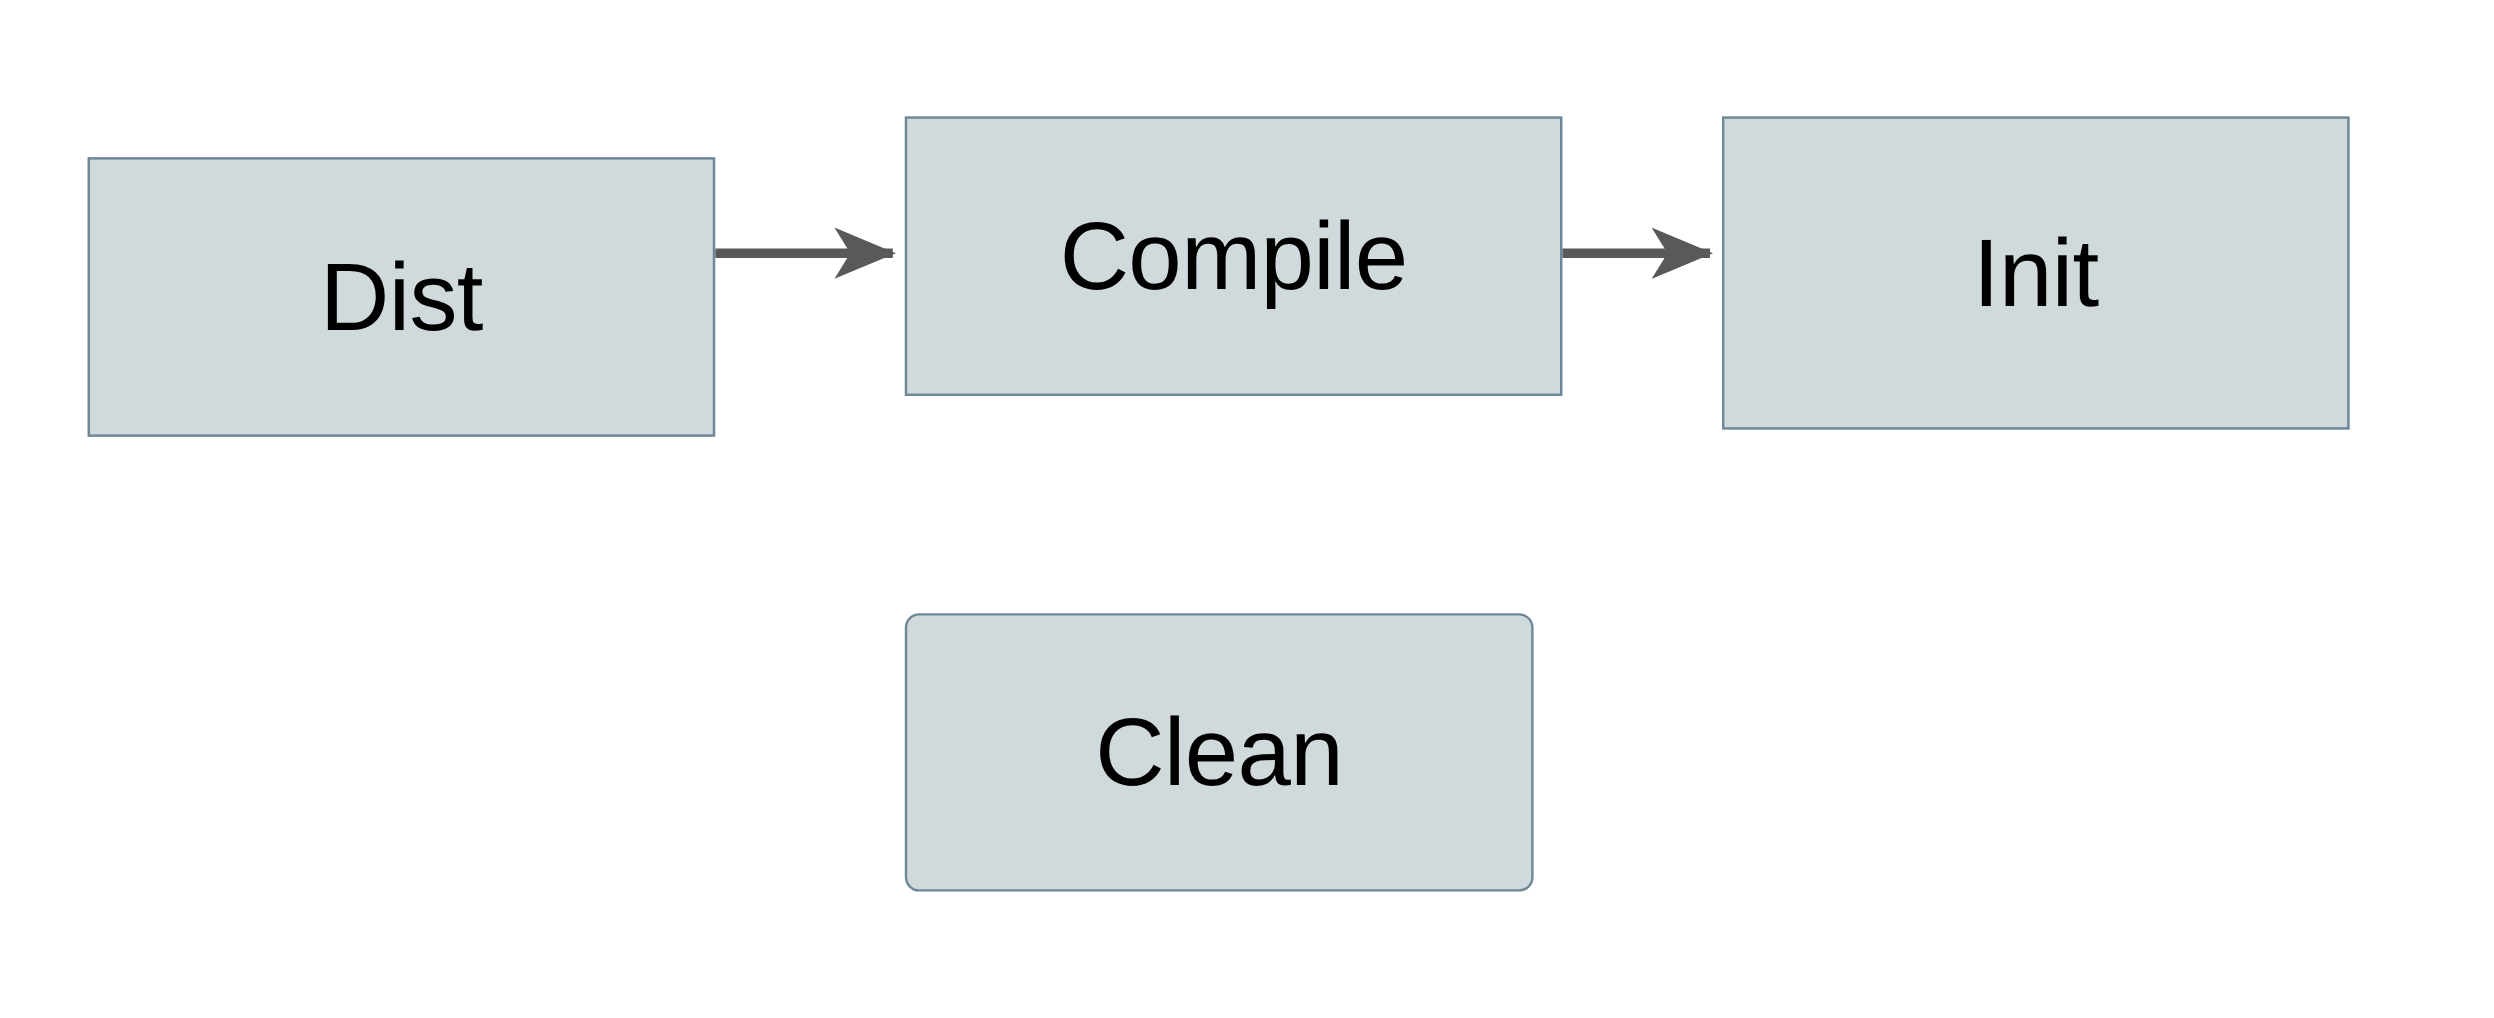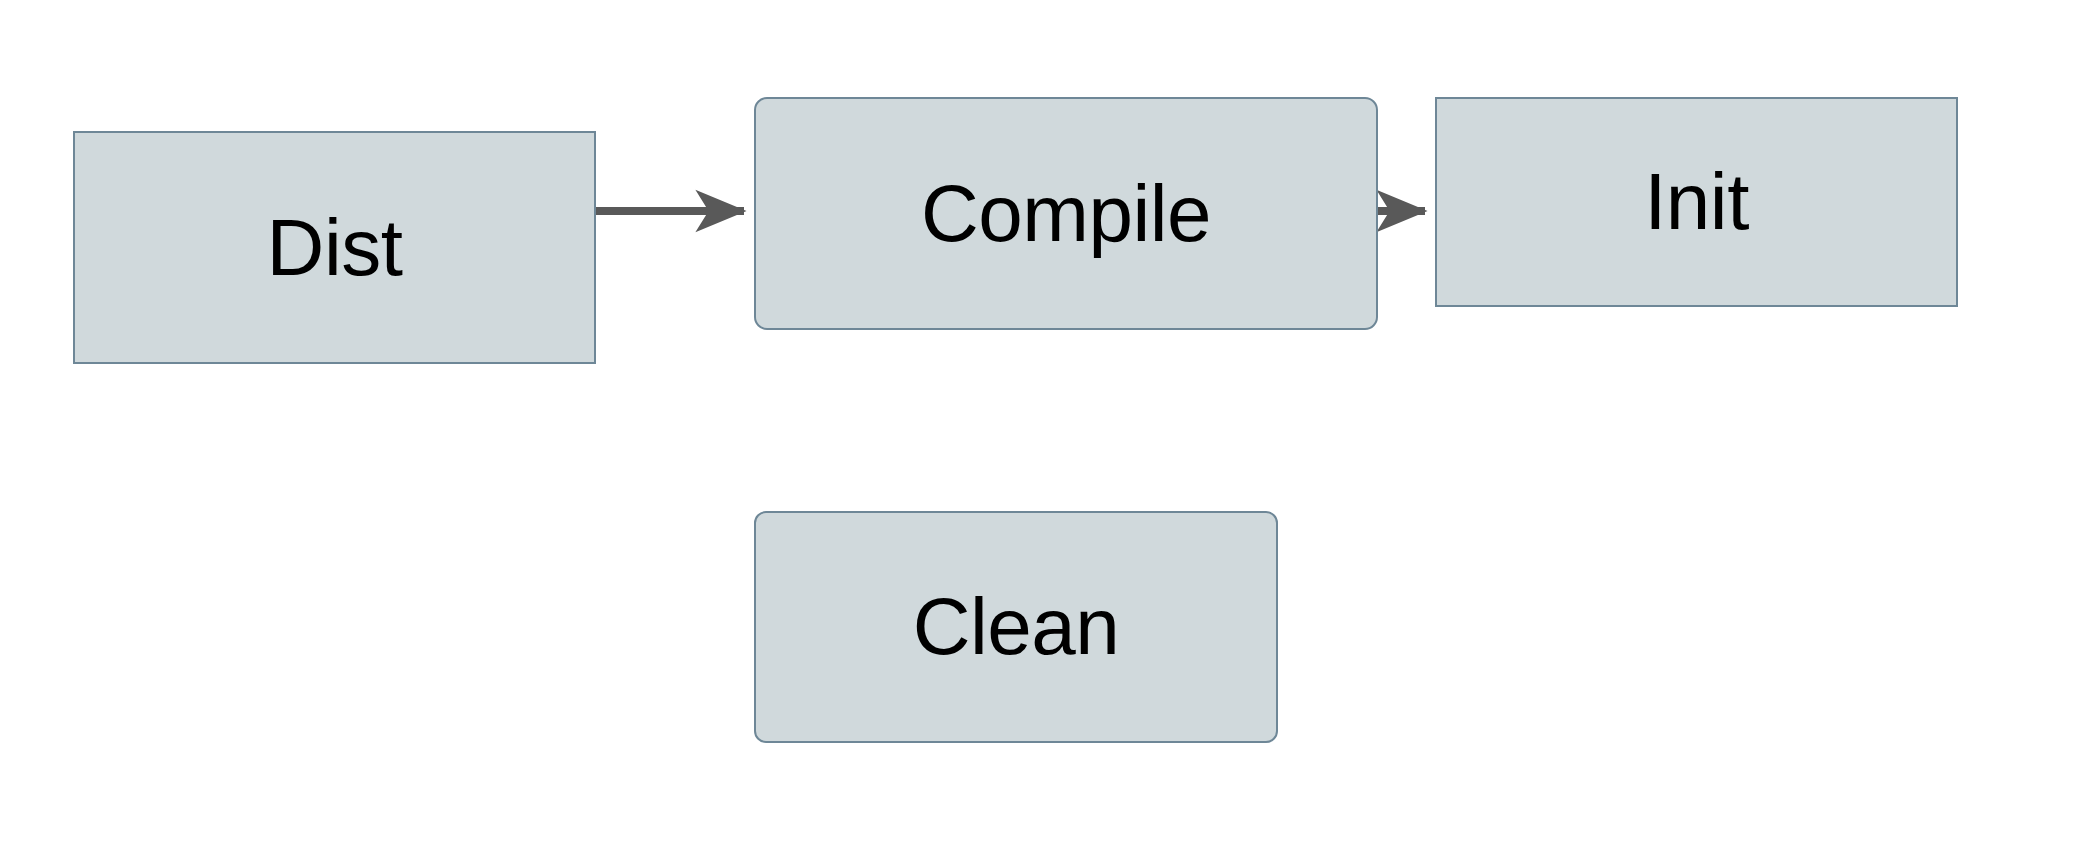--- a/index.html
+++ b/index.html
@@ -68,25 +68,25 @@
 
     <g>
       <line x1="1278" y1="211" x2="1425" y2="211" stroke="#595959" stroke-width="8" marker-end="url(#arrow-concave)"></line>
     </g>
   </svg>
 
   <div class="node" style="left:73px; top:97px; width:523px; height:233px;margin-top:34px;">
     <span class="node-label">Dist</span>
   </div>
 
-  <div class="node" style="left:754px; top:97px; width:624px; height:233px;border-radius:13px;">
+  <div class="node" style="left:754px; top:97px; width:548px; height:233px;">
     <span class="node-label">Compile</span>
   </div>
 
-  <div class="node" style="left:1435px; top:97px; width:523px; height:210px;">
+  <div class="node" style="left:1435px; top:97px; width:523px; height:261px;">
     <span class="node-label">Init</span>
   </div>
 
   <div class="node" style="left:754px; top:511px; width:524px; height:232px;border-radius:12px;">
     <span class="node-label">Clean</span>
   </div>
 
 </div>
 
 </body></html>

